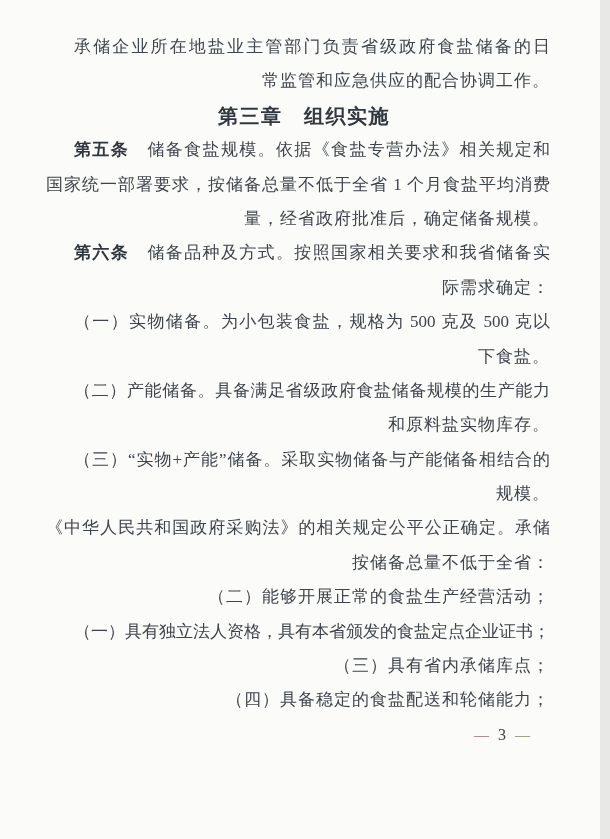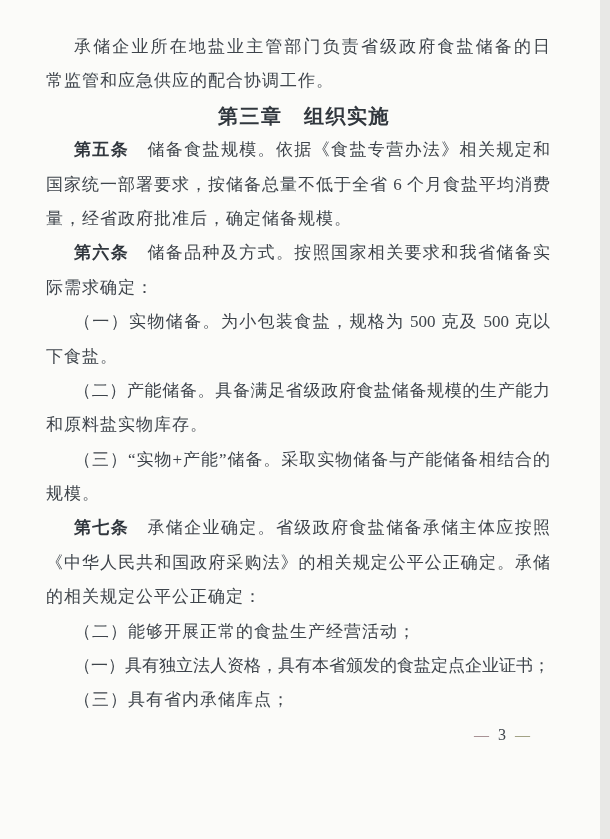--- a/index.html
+++ b/index.html
@@ -22,21 +22,21 @@
     top: 30px;
     left: 46px;
     width: 504px;
   }
   .line {
     height: 34.4px;
     line-height: 34.4px;
     font-size: 17px;
     letter-spacing: 1px;
     white-space: nowrap;
-    text-align: left;
+    text-align: right;
   }
   .line.justify {
     letter-spacing: 0;
     text-align: justify;
     text-align-last: justify;
     text-justify: inter-character;
   }
   .line.indent {
     padding-left: 28px;
   }
@@ -76,39 +76,39 @@
 
 <div class="page">
   <div class="body-col">
 
     <div class="line indent justify">承储企业所在地盐业主管部门负责省级政府食盐储备的日</div>
     <div class="line">常监管和应急供应的配合协调工作。</div>
 
     <div class="line heading">第三章　组织实施</div>
 
     <div class="line indent justify"><span class="article-label">第五条</span><span>　储备食盐规模。依据《食盐专营办法》相关规定和</span></div>
-    <div class="line justify">国家统一部署要求，按储备总量不低于全省 6 个月食盐平均消费</div>
+    <div class="line justify">国家统一部署要求，按储备总量不低于全省 1 个月食盐平均消费</div>
     <div class="line">量，经省政府批准后，确定储备规模。</div>
 
     <div class="line indent justify"><span class="article-label">第六条</span><span>　储备品种及方式。按照国家相关要求和我省储备实</span></div>
     <div class="line">际需求确定：</div>
 
     <div class="line indent justify">（一）实物储备。为小包装食盐，规格为 500 克及 500 克以</div>
     <div class="line">下食盐。</div>
 
     <div class="line indent justify">（二）产能储备。具备满足省级政府食盐储备规模的生产能力</div>
     <div class="line">和原料盐实物库存。</div>
 
     <div class="line indent justify">（三）“实物+产能”储备。采取实物储备与产能储备相结合的</div>
     <div class="line">规模。</div>
 
-    <div class="line indent justify"><span class="article-label">第七条</span><span>　承储企业确定。省级政府食盐储备承储主体应按照</span></div>
     <div class="line justify">《中华人民共和国政府采购法》的相关规定公平公正确定。承储</div>
-    <div class="line">的相关规定公平公正确定：</div>
+    <div class="line">按储备总量不低于全省：</div>
 
     <div class="line indent">（二）能够开展正常的食盐生产经营活动；</div>
     <div class="line indent justify">（一）具有独立法人资格，具有本省颁发的食盐定点企业证书；</div>
     <div class="line indent">（三）具有省内承储库点；</div>
+    <div class="line indent">（四）具备稳定的食盐配送和轮储能力；</div>
 
     <div class="footer-row"><span class="dash-l">—</span><span class="num">3</span><span class="dash-r">—</span></div>
 
   </div>
 </div>
 
 </body></html>

